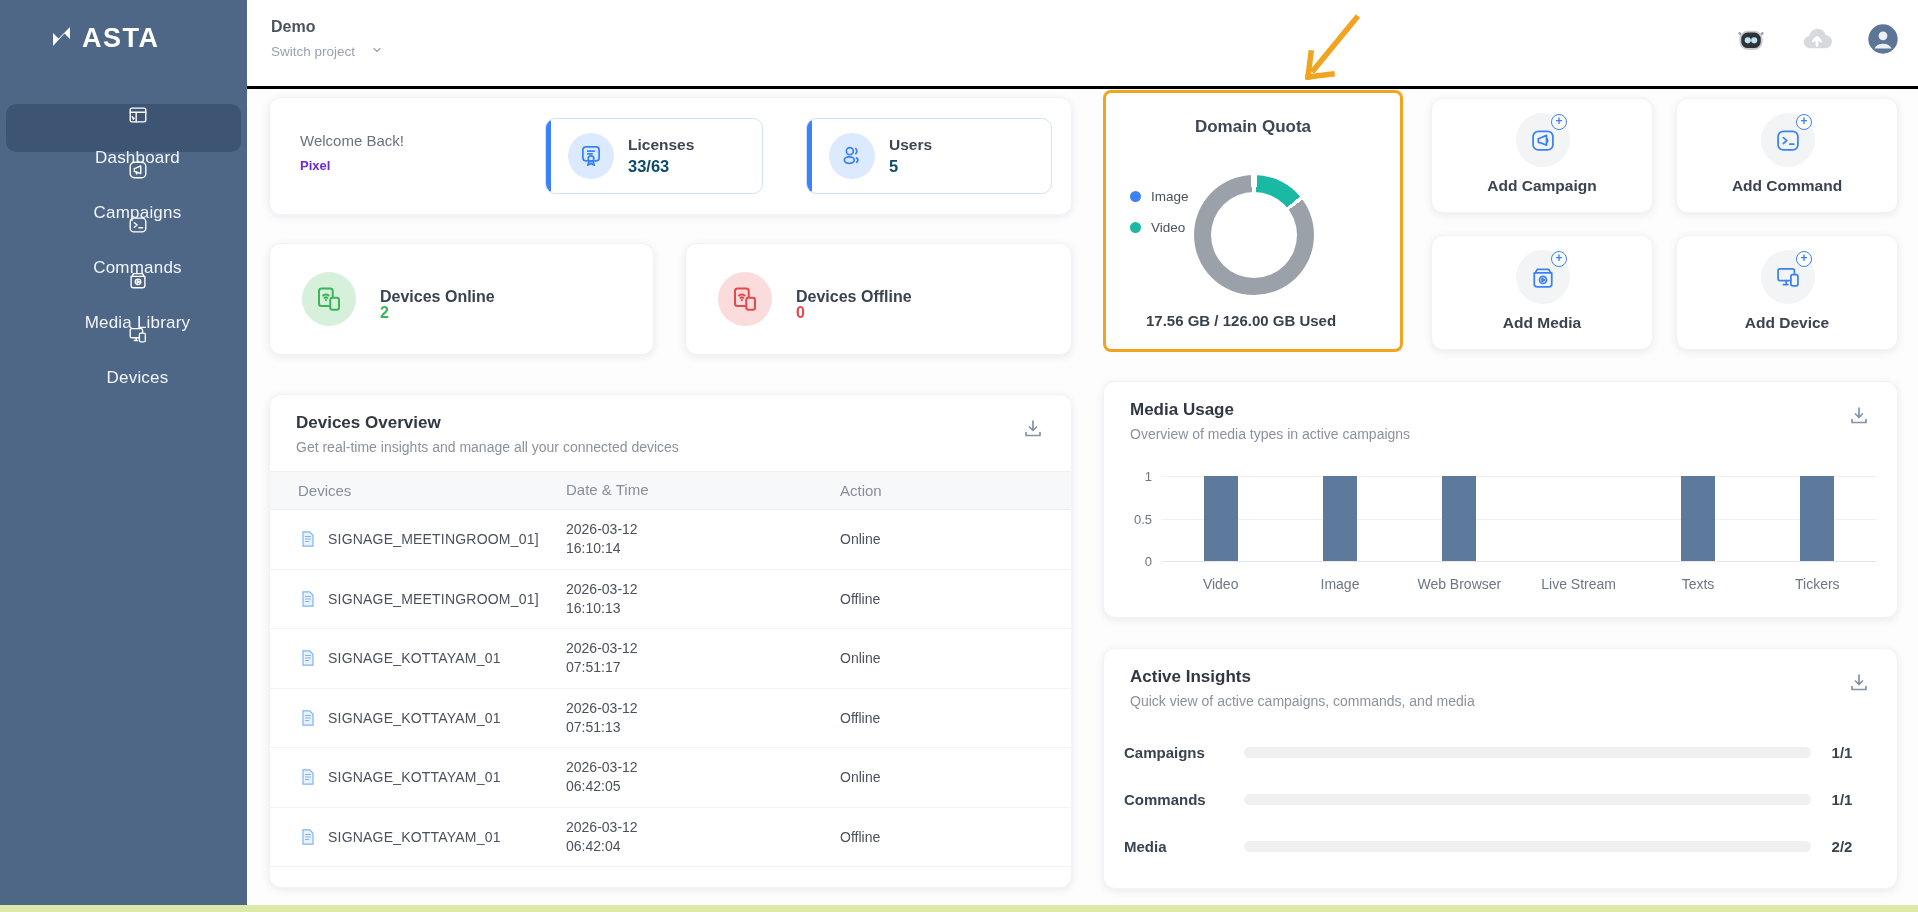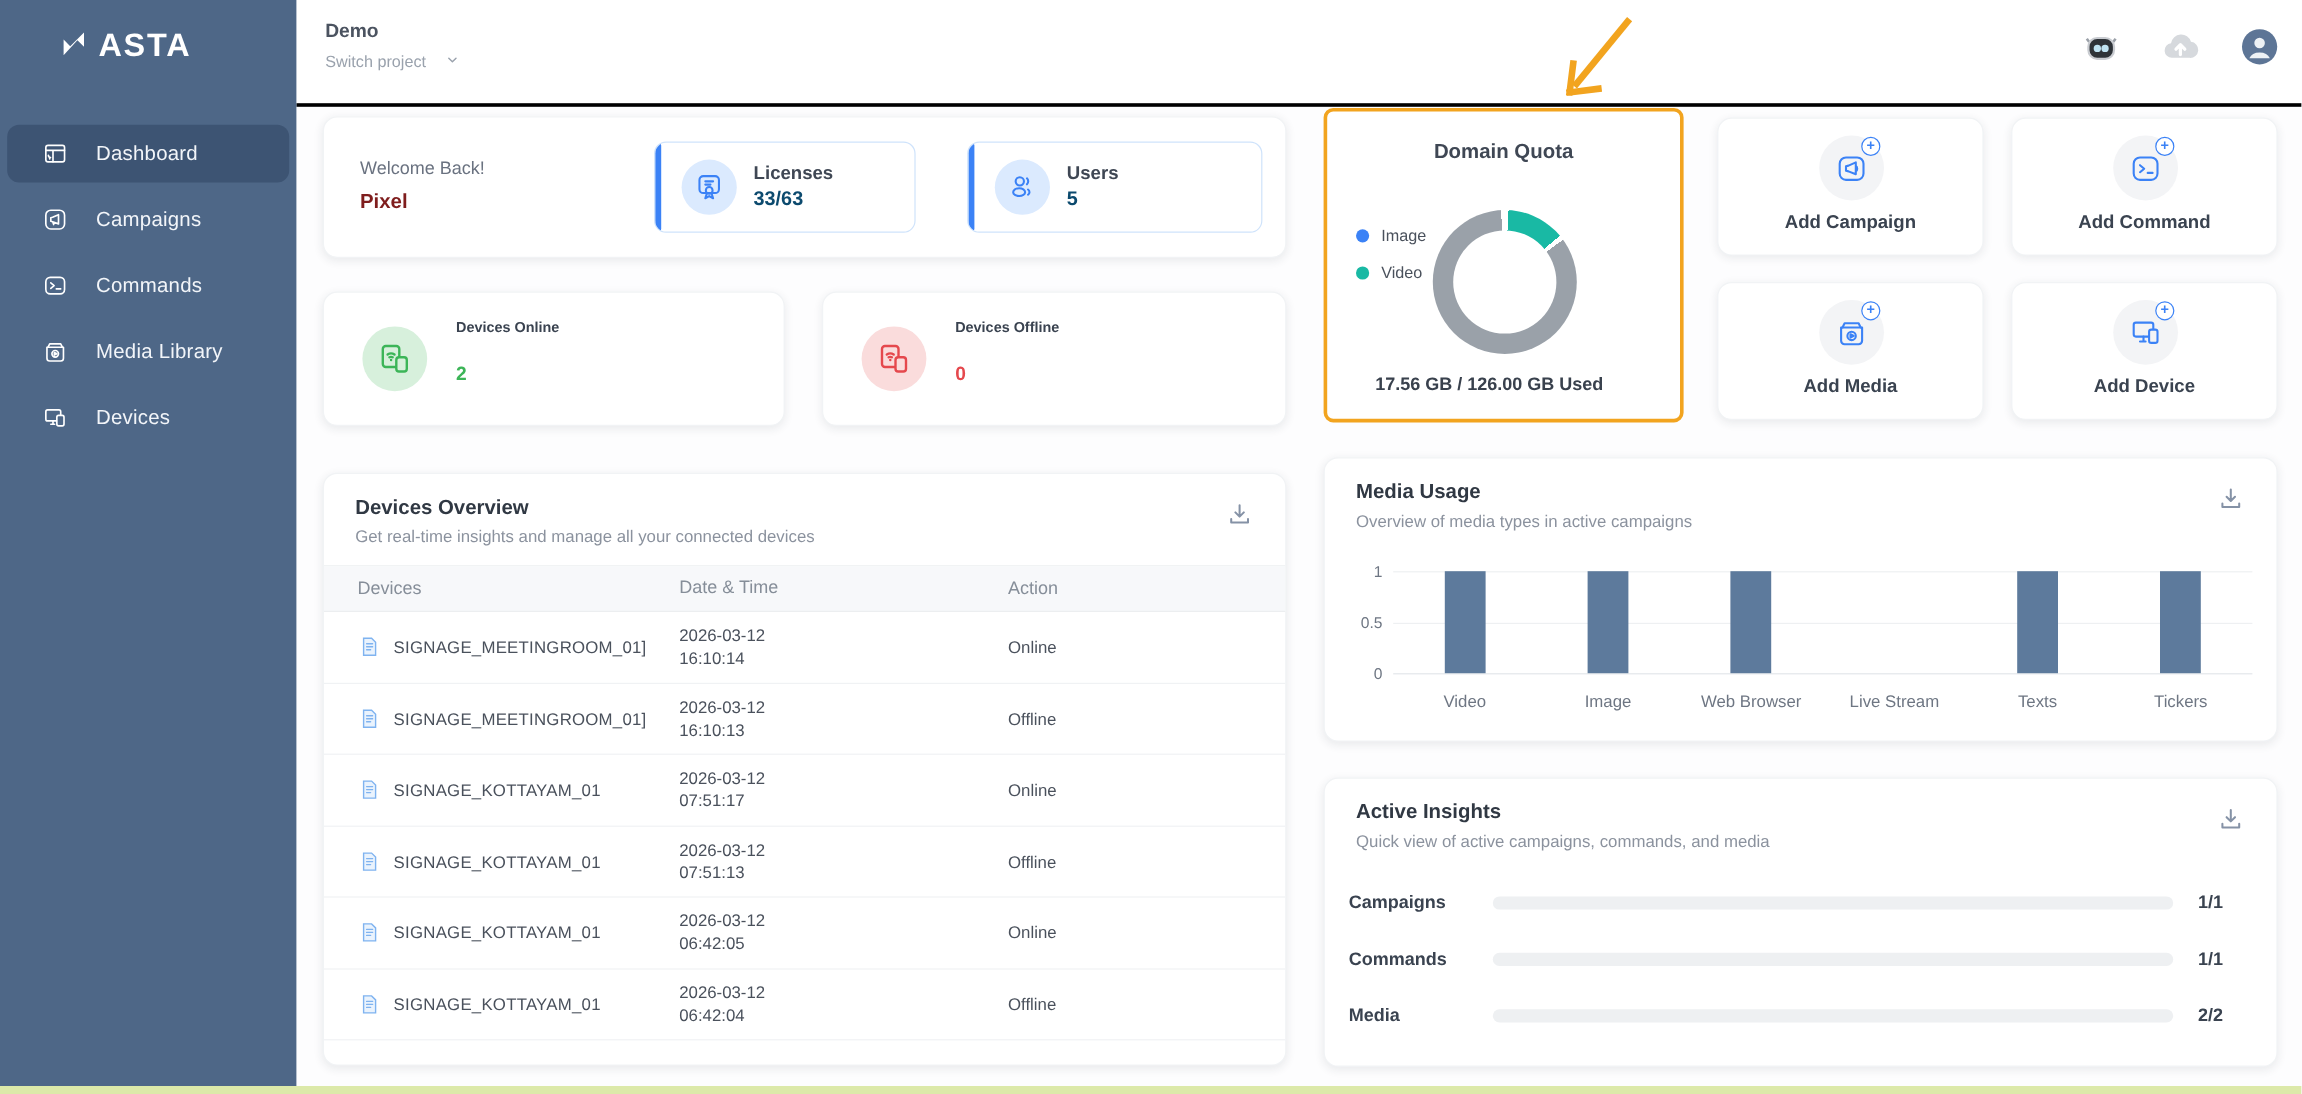--- a/index.html
+++ b/index.html
@@ -5,57 +5,57 @@
   * { margin:0; padding:0; box-sizing:border-box; }
   html,body { width:1918px; height:912px; overflow:hidden; }
   body { font-family:"Liberation Sans", sans-serif; background:#fff; color:#3a4350; }
   .page { position:relative; width:1918px; height:912px; background:#fff; }
 
   
   .sidebar { position:absolute; left:0; top:0; width:247px; height:912px; background:#4e6787; z-index:5; }
   .logo { display:flex; align-items:center; gap:8px; padding:22px 0 0 46px; color:#fff; }
   .logo-text { font-size:27px; font-weight:700; letter-spacing:1.5px; }
   .nav { position:absolute; top:104px; left:0; right:0; display:flex; flex-direction:column; gap:7px; }
-  .nav-item { display:flex; align-items:center; gap:22px; height:48px; margin:0 6px; padding-left:28px; border-radius:10px; color:#f2f5f9; cursor:pointer; }
+  .nav-item { display:flex; align-items:center; gap:22px; height:48px; margin:0 6px; padding-left:28px; border-radius:10px; color:#f2f5f9; cursor:pointer;flex-direction:column; }
   .nav-item.active { background:#3d5473; }
   .nav-icon { width:24px; height:24px; display:flex; align-items:center; justify-content:center; }
   .nav-icon svg { width:22px; height:22px; stroke:#fff; fill:none; stroke-width:1.5; stroke-linecap:round; stroke-linejoin:round; }
   .nav-label { font-size:17px; font-weight:500; letter-spacing:.2px; }
 
   
   .header { position:absolute; left:247px; top:0; width:1671px; height:89px; background:#fff; border-bottom:3px solid #000000; z-index:4; }
   .project-name { position:absolute; left:24px; top:18px; font-size:16px; font-weight:600; color:#4b5360; }
   .switch-project { position:absolute; left:24px; top:44px; font-size:13.5px; color:#9aa2ad; display:flex; align-items:center; gap:16px; cursor:pointer; }
   .hdr-icons { position:absolute; right:18px; top:22px; display:flex; align-items:center; gap:32px; }
   .hdr-icon { width:34px; height:34px; display:flex; align-items:center; justify-content:center; cursor:pointer; }
 
   
   .content { position:absolute; left:247px; top:78px; width:1671px; height:827px; background:#fdfdfe; }
   .card { position:absolute; background:#fff; border:1px solid #f1f3f5; border-radius:12px; box-shadow:0 2px 8px rgba(30,40,60,.09); }
 
   .welcome-card { left:22px; top:19px; width:803px; height:118px; }
   .greeting { position:absolute; left:30px; top:34px; font-size:15px; color:#6a7280; }
-  .username { position:absolute; left:30px; top:60px; font-size:17px; font-weight:700; color:#7f1d1d; }
+  .username { position:absolute; left:30px; top:60px; font-size:13px; font-weight:700; color:#6d28d9; }
   .mini-stat { position:absolute; top:20px; height:76px; border:1px solid #cfe3fb; border-radius:10px; display:flex; align-items:center; gap:14px; padding-left:22px; overflow:hidden; }
   .mini-stat::before { content:""; position:absolute; left:0; top:0; bottom:0; width:5px; background:#3b82f6; border-radius:4px; }
   .mini-stat.licenses { left:275px; width:218px; }
   .mini-stat.users { left:536px; width:246px; }
   .stat-icon-circle { width:46px; height:46px; border-radius:50%; background:#dbeafe; display:flex; align-items:center; justify-content:center; flex:0 0 auto; }
   .stat-icon-circle svg { width:26px; height:26px; stroke:#3b82f6; fill:none; stroke-width:1.6; stroke-linecap:round; stroke-linejoin:round; }
   .stat-label { font-size:15.5px; font-weight:600; color:#3f4754; }
   .stat-value { font-size:16.5px; font-weight:700; color:#0c4a6e; margin-top:3px; }
 
   .device-card { top:165px; height:112px; display:block; }
   .device-card.online { left:22px; width:385px; }
   .device-card.offline { left:438px; width:387px; }
   .device-icon-circle { position:absolute; left:32px; top:28px; width:54px; height:54px; border-radius:50%; display:flex; align-items:center; justify-content:center; }
   .device-icon-circle.green { background:#d7f0dc; } .device-icon-circle.green svg { stroke:#3cb558; }
   .device-icon-circle.red { background:#fadcdc; } .device-icon-circle.red svg { stroke:#e5484d; }
   .device-icon-circle svg { width:30px; height:30px; fill:none; stroke-width:1.6; stroke-linecap:round; stroke-linejoin:round; }
-  .device-label { position:absolute; left:110px; top:22px; font-size:12px; font-weight:600; color:#3a4350; }
+  .device-label { position:absolute; left:110px; top:44px; font-size:16px; font-weight:600; color:#3a4350; }
   .device-value { position:absolute; left:110px; top:60px; font-size:16px; font-weight:700; }
 
   
   .quota-card { left:856px; top:12px; width:300px; height:262px; border:3px solid #f2a41f; border-radius:8px; box-shadow:none; }
   .quota-title { position:absolute; top:24px; left:0; right:0; text-align:center; font-size:17px; font-weight:600; color:#3f4754; }
   .dq-legend { position:absolute; left:24px; top:96px; display:flex; flex-direction:column; gap:16px; }
   .dq-legend-item { display:flex; align-items:center; gap:10px; font-size:13.5px; color:#4a515c; }
   .dq-dot { width:11px; height:11px; border-radius:50%; }
   .donut { position:absolute; left:88px; top:82px; width:120px; height:120px; border-radius:50%; }
   .donut-hole { position:absolute; left:17px; top:17px; width:86px; height:86px; border-radius:50%; background:#fff; }

